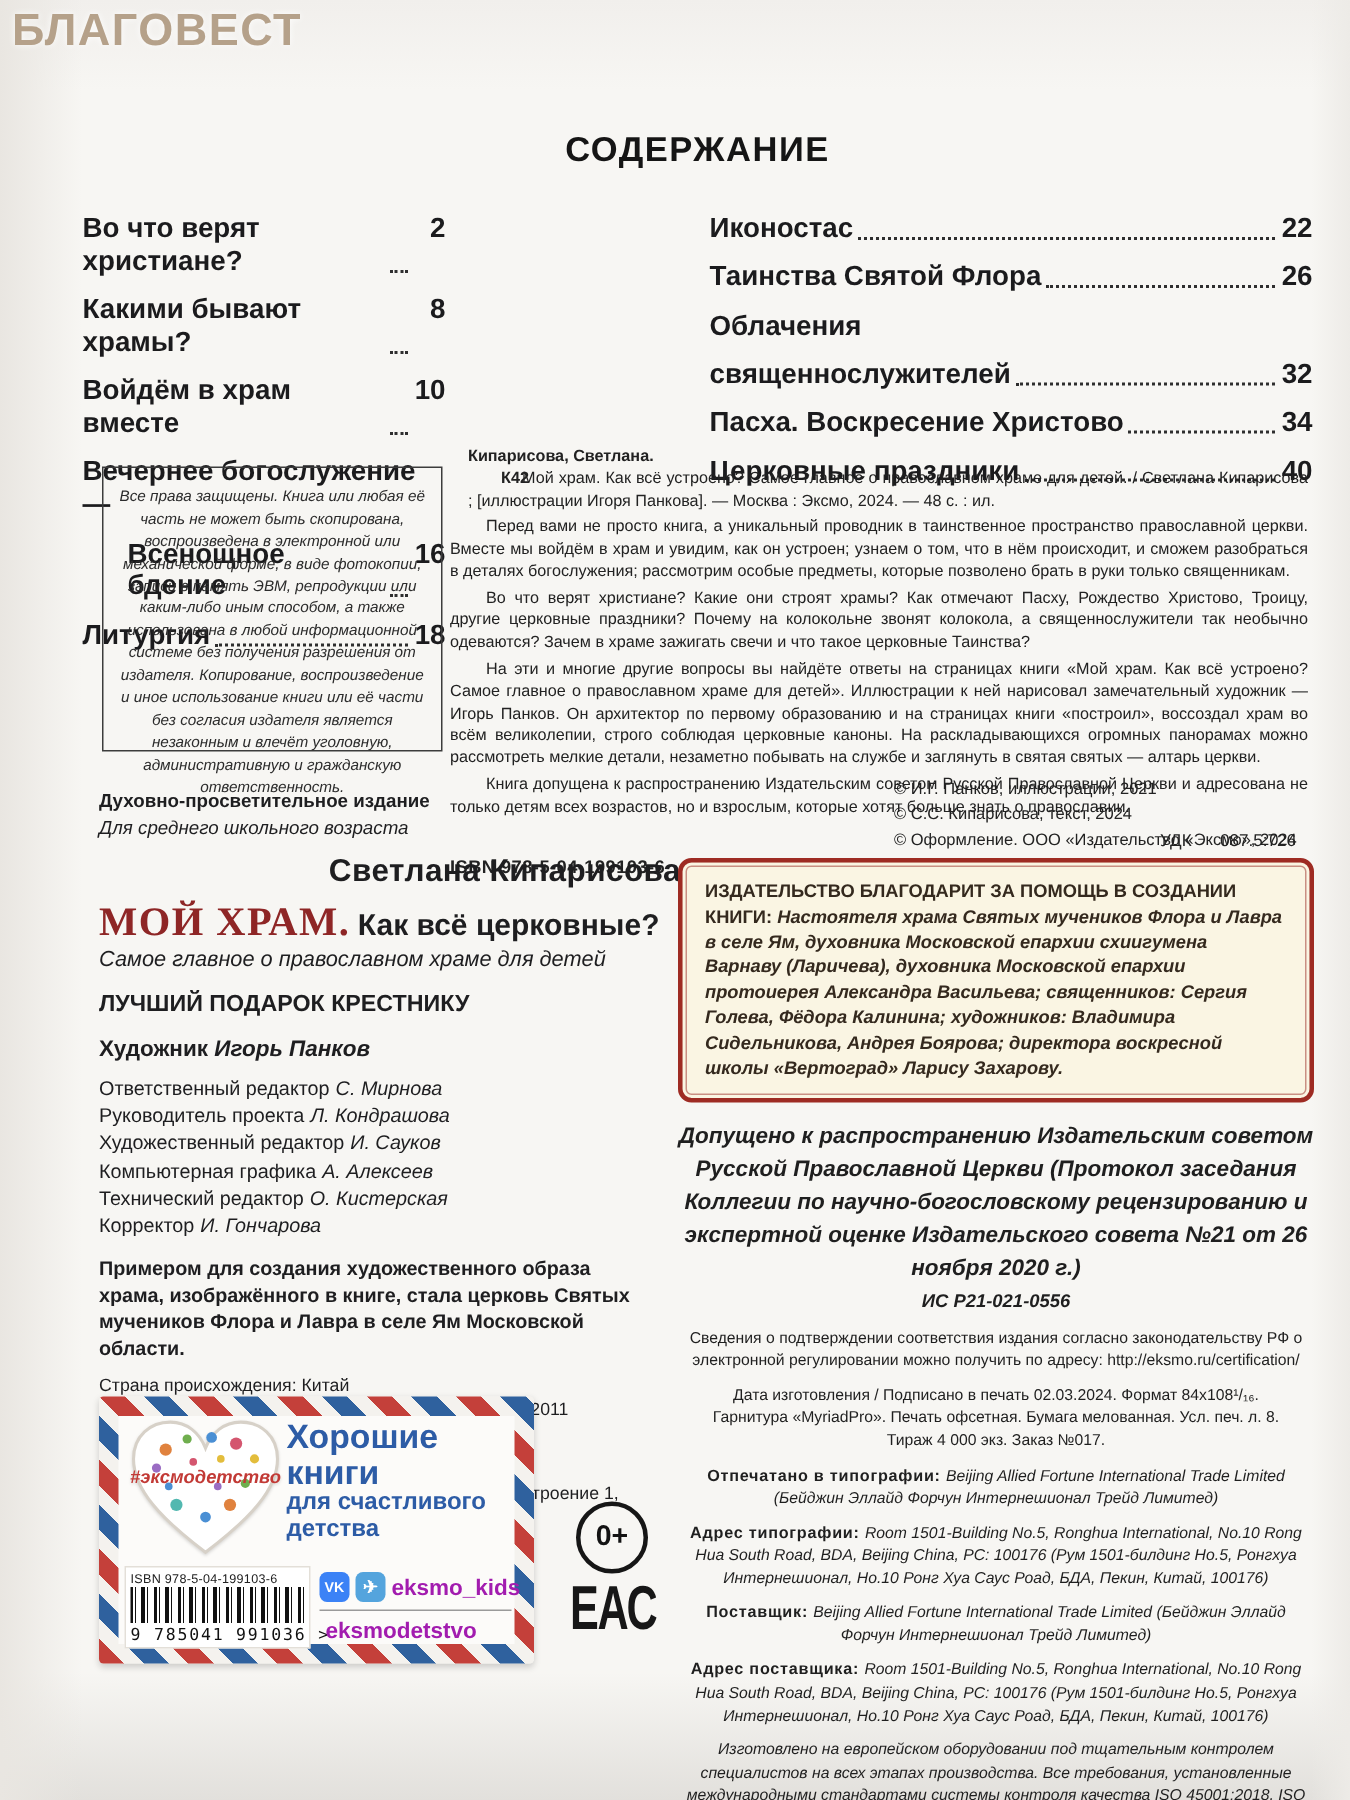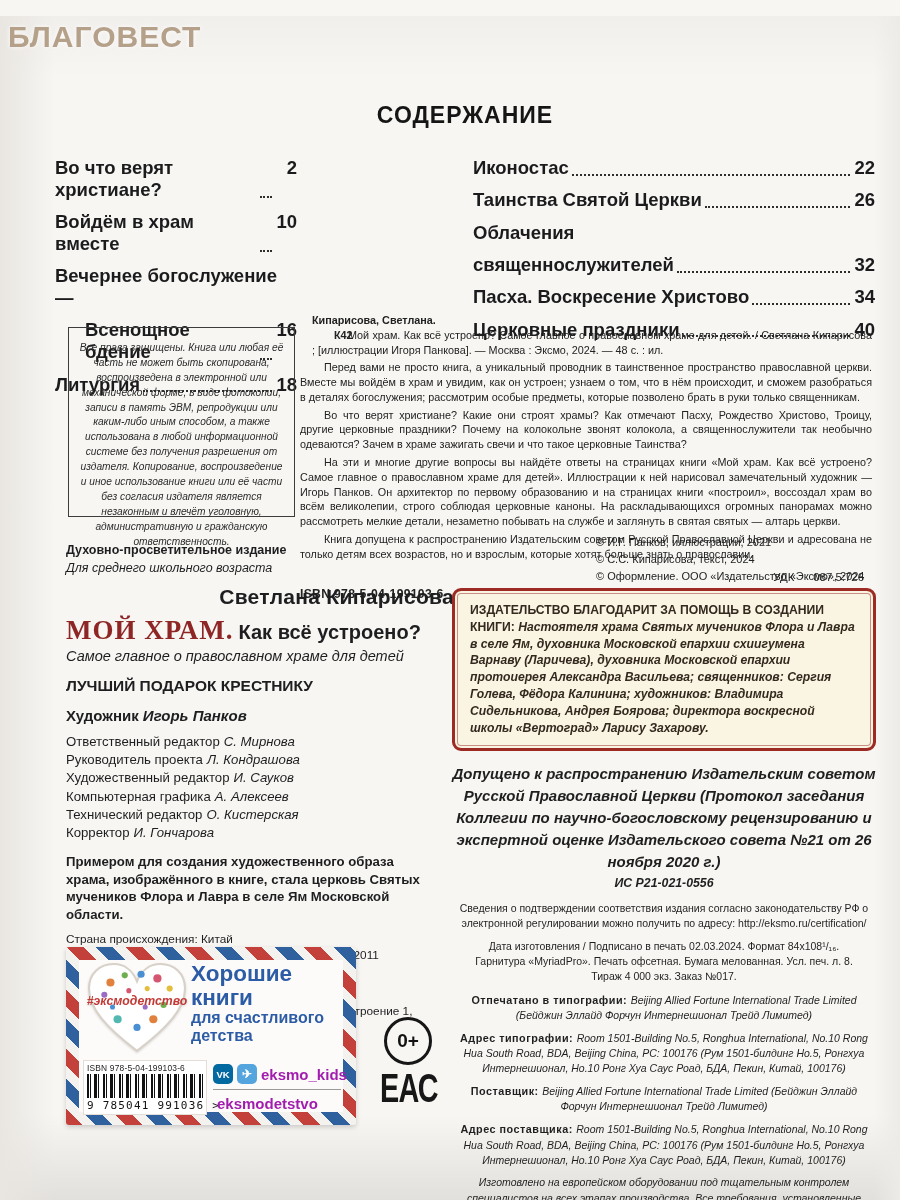--- a/index.html
+++ b/index.html
@@ -8,21 +8,20 @@
     background:#f7f6f3;color:#1e1e20;
     font-family:"Liberation Sans",sans-serif;
   }
   .page{position:absolute;inset:0;
     background:
       linear-gradient(90deg,#e9e6e1 0,rgba(247,246,243,0) 55px),
       linear-gradient(270deg,#edebe7 0,rgba(247,246,243,0) 26px),
       linear-gradient(0deg,#e2e0dc 0,rgba(247,246,243,0) 85px),
       linear-gradient(180deg,#f1efec 0,rgba(247,246,243,0) 60px),
       #f7f6f3;
-    margin-top: 16px;
   }
   .watermark{position:absolute;left:8px;top:4px;font-size:30px;font-weight:800;
     color:#b5a18a;letter-spacing:1px;text-shadow:0 0 5px rgba(255,255,255,.9);}
   
   .toc{position:absolute;left:55px;top:86px;width:820px;}
   .toc-title{text-align:center;font-size:23px;font-weight:700;letter-spacing:1px;margin-bottom:28px;color:#151515;}
   .toc-cols{display:flex;}
   .toc-col{width:242px;}
   .toc-col.right{width:402px;margin-left:176px;}
   .toc-row{display:flex;align-items:baseline;font-size:18.5px;font-weight:700;margin-bottom:10.5px;line-height:1.18;color:#1b1b1d;}
@@ -74,21 +73,21 @@
   .env-text{position:absolute;left:112px;top:2px;width:150px;text-align:left;color:#2d5ca6;line-height:1.05;}
   .env-text .big{font-size:22.5px;font-weight:800;}
   .env-text .mid{font-size:16px;font-weight:700;margin-top:1px;}
   .barcode{position:absolute;left:4px;top:100px;width:124px;background:#fff;border:1px solid #e3dfd8;padding:2px 3px;box-sizing:border-box;}
   .bc-isbn{font-size:8.4px;letter-spacing:.2px;white-space:nowrap;color:#222;}
   .bc-bars{height:24px;margin-top:1px;background:repeating-linear-gradient(90deg,#111 0 2px,#fff 2px 3px,#111 3px 4px,#fff 4px 7px,#111 7px 10px,#fff 10px 11px,#111 11px 12px,#fff 12px 16px);}
   .bc-digits{font-family:"DejaVu Sans Mono",monospace;font-size:11px;letter-spacing:1.2px;margin-top:1px;white-space:nowrap;color:#111;}
   .handles{position:absolute;left:134px;top:104px;width:128px;}
   .handles .row{display:flex;align-items:center;gap:4px;}
   .s-icon{width:20px;height:20px;border-radius:5px;color:#fff;display:flex;align-items:center;justify-content:center;font-size:9.5px;font-weight:700;flex:0 0 auto;}
-  .vk{background:#0369a1;}
+  .vk{background:#3b82f6;}
   .tg{background:#54a4dd;font-size:12px;}
   .handle{font-size:15px;font-weight:700;color:#a21caf;white-space:nowrap;}
   .handles .divider{border-top:1px solid #9a9a9a;margin:5px 0 5px 0;}
   .handles .row2{padding-left:4px;}
   
   .age-badge{position:absolute;left:384px;top:1001px;width:42px;height:42px;border:3px solid #161616;border-radius:50%;
     display:flex;align-items:center;justify-content:center;font-size:19px;font-weight:800;color:#131313;}
   .eac{position:absolute;left:380px;top:1048px;font-size:36px;font-weight:800;color:#171717;
     transform:scale(.8,1.15);transform-origin:left top;letter-spacing:-1px;}
   
@@ -118,20 +117,25 @@
     <div class="toc-title">СОДЕРЖАНИЕ</div>
     <div class="toc-cols">
       <div class="toc-col">
 
           <div class="toc-row">
             <span class="toc-label">Во что верят христиане?</span>
             <span class="toc-dots"></span>
             <span class="toc-page">2</span>
           </div>
 
+          <div class="toc-row">
+            <span class="toc-label">Какими бывают храмы?</span>
+            <span class="toc-dots"></span>
+            <span class="toc-page">8</span>
+          </div>
 
           <div class="toc-row">
             <span class="toc-label">Войдём в храм вместе</span>
             <span class="toc-dots"></span>
             <span class="toc-page">10</span>
           </div>
 
           <div class="toc-row">
             <span class="toc-label">Вечернее богослужение —</span>
 
@@ -151,21 +155,21 @@
         </div>
       <div class="toc-col right">
 
           <div class="toc-row">
             <span class="toc-label">Иконостас</span>
             <span class="toc-dots"></span>
             <span class="toc-page">22</span>
           </div>
 
           <div class="toc-row">
-            <span class="toc-label">Таинства Святой Церкви</span>
+            <span class="toc-label">Таинства Святой Флора</span>
             <span class="toc-dots"></span>
             <span class="toc-page">26</span>
           </div>
 
           <div class="toc-row">
             <span class="toc-label">Облачения</span>
 
           </div>
 
           <div class="toc-row">
@@ -223,21 +227,21 @@
       <div>© С.С. Кипарисова, текст, 2024</div>
 
       <div>© Оформление. ООО «Издательство «Эксмо», 2024</div>
     </div>
 
   <div class="left-col">
     <div class="lc-edition">Духовно-просветительное издание</div>
     <div class="lc-age">Для среднего школьного возраста</div>
     <div class="lc-author">Светлана Кипарисова</div>
     <div class="lc-title">
-      <span class="red">МОЙ ХРАМ.</span><span class="black">Как всё устроено?</span>
+      <span class="red">МОЙ ХРАМ.</span><span class="black">Как всё церковные?</span>
     </div>
     <div class="lc-subtitle">Самое главное о православном храме для детей</div>
     <div class="lc-gift">ЛУЧШИЙ ПОДАРОК КРЕСТНИКУ</div>
     <div class="lc-artist">
       <span>Художник</span>
       <span class="name">Игорь Панков</span>
     </div>
     <div class="credits">
 
         <div class="credit">

